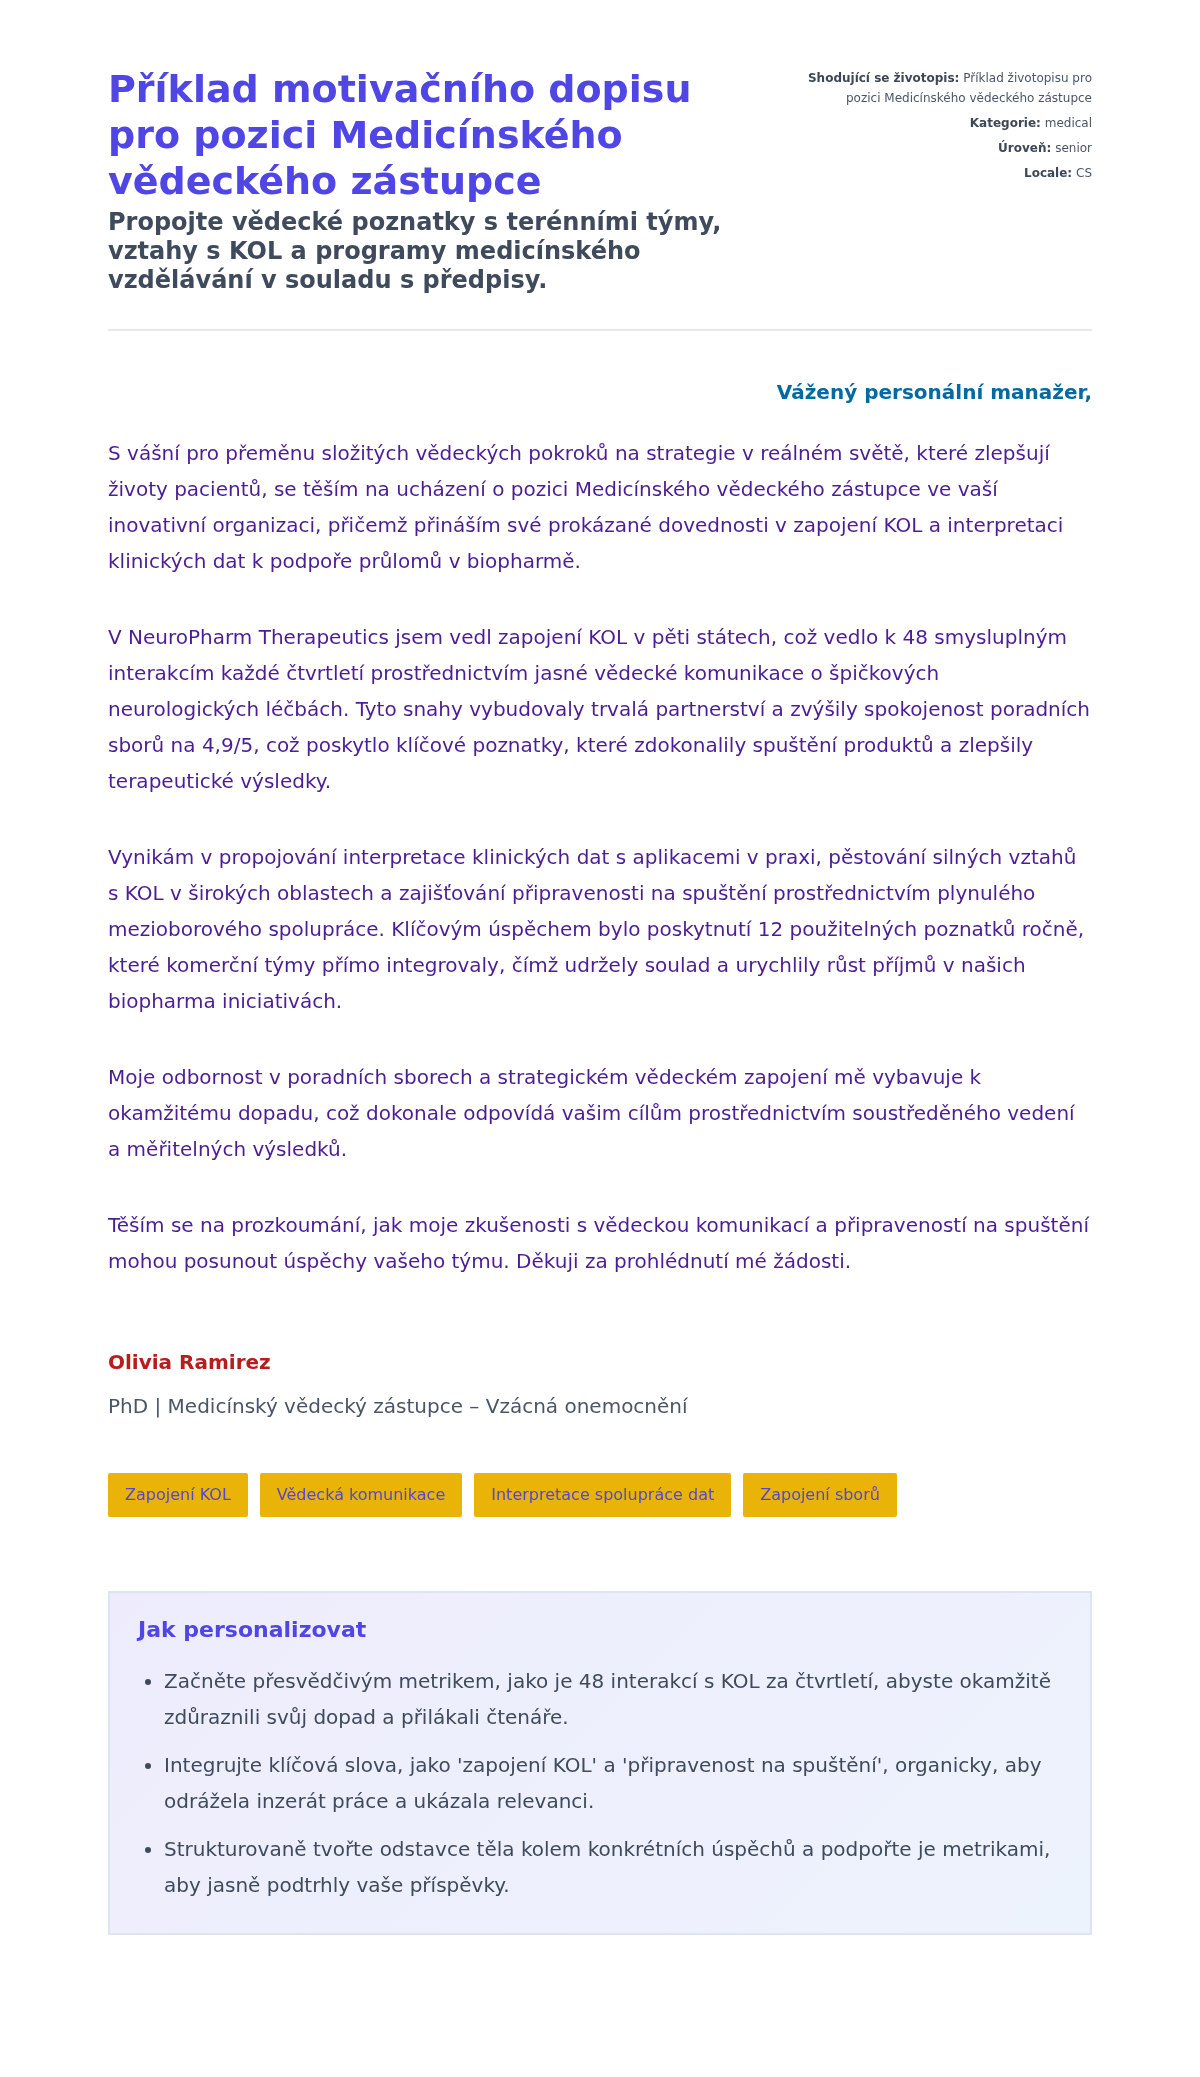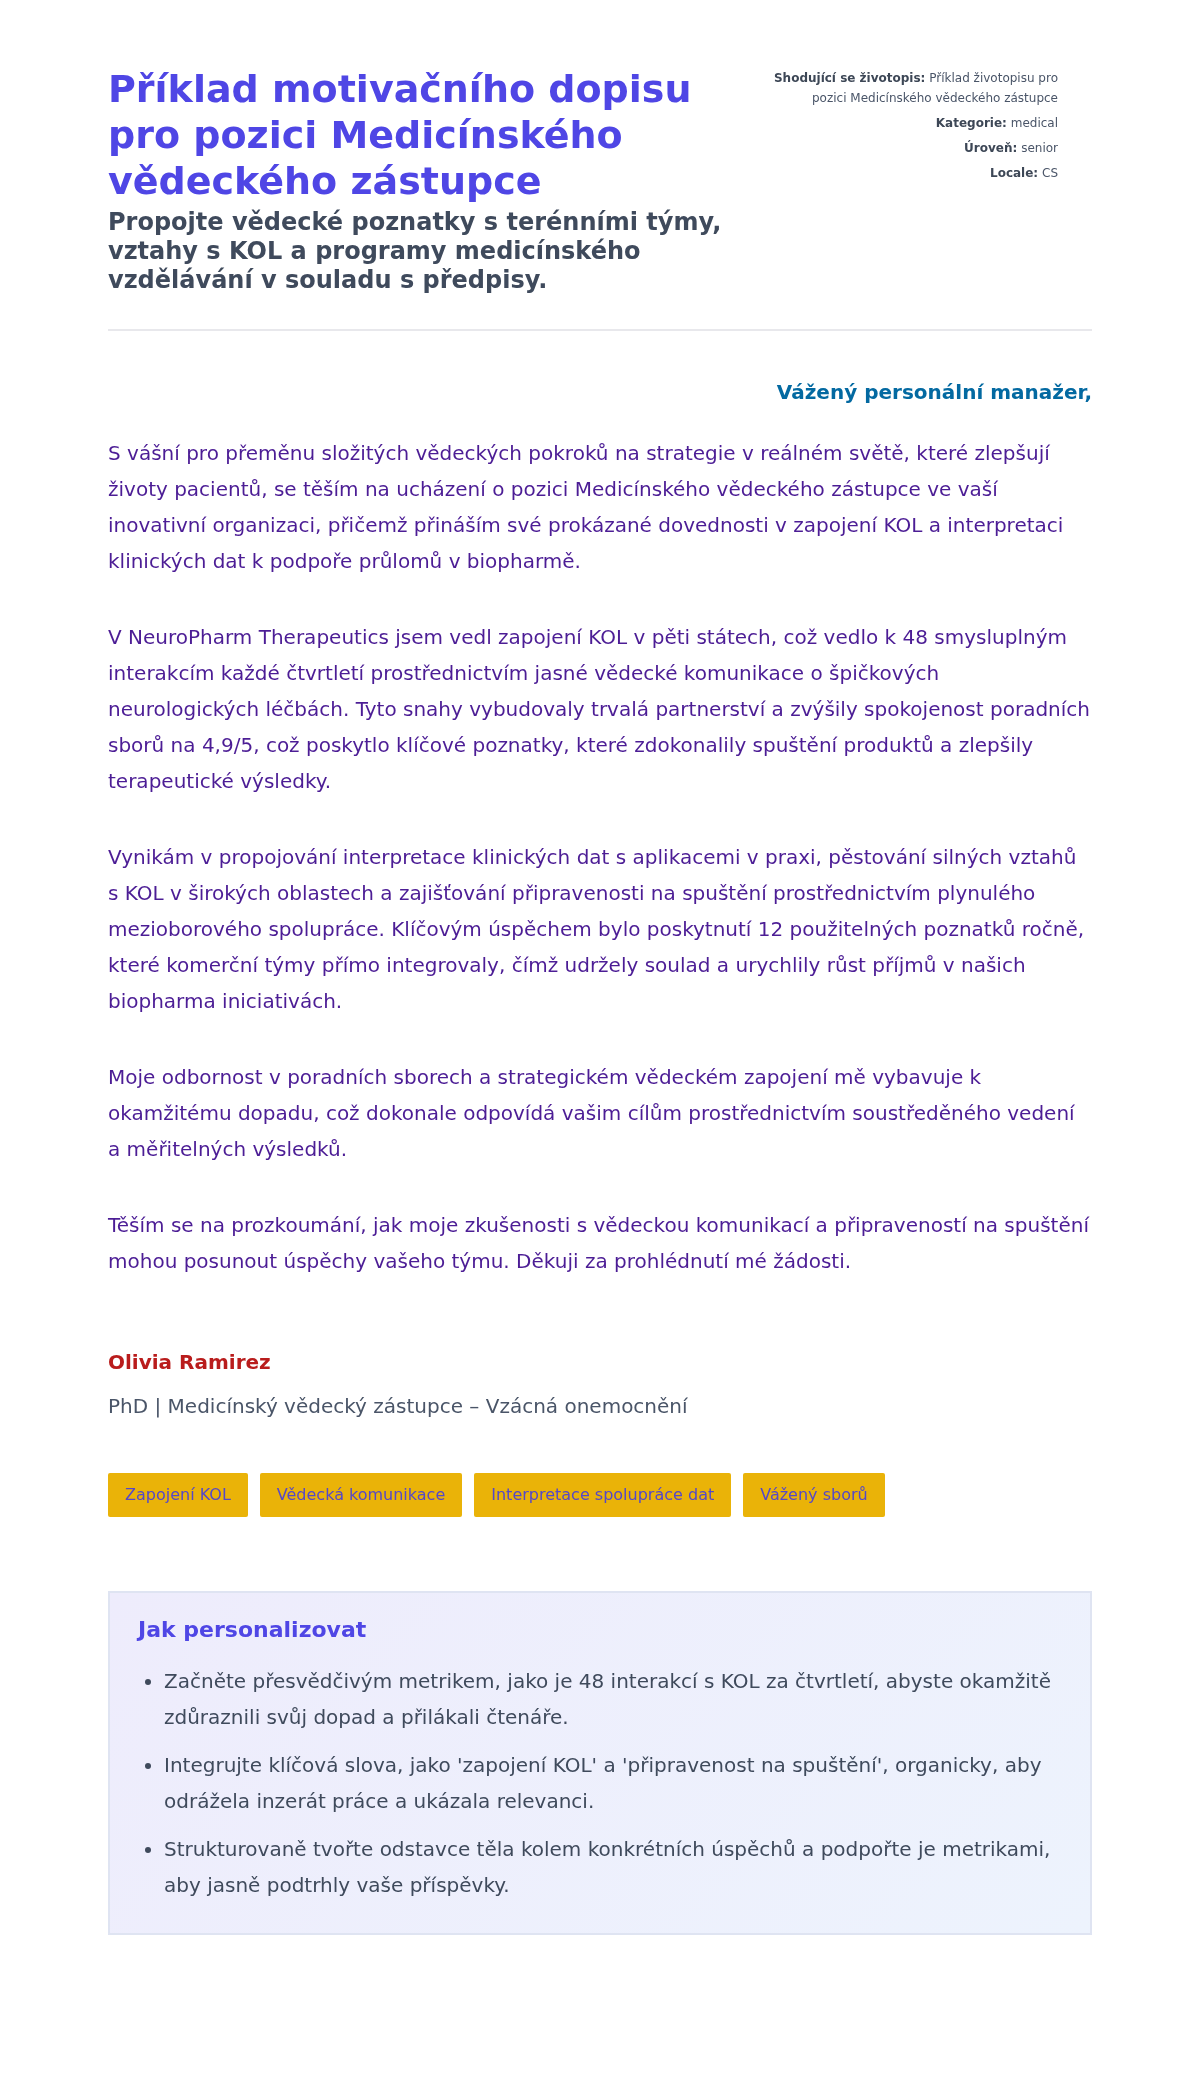--- a/index.html
+++ b/index.html
@@ -9,21 +9,21 @@
     font-family: "DejaVu Sans", "Liberation Sans", sans-serif;
     color: #1f2430;
   }
   .page {
     width: 984px;
     margin: 0 auto;
     padding-top: 66px;
   }
   .header {
     display: flex;
-    justify-content: flex-start;
+    justify-content: space-between;
     align-items: flex-start;
     padding-bottom: 34px;
     border-bottom: 2px solid #e8e8ec;
   }
   .header-left { width: 660px; }
   .title {
     margin: 0;
     font-size: 38px;
     line-height: 46px;
     font-weight: bold;
@@ -155,21 +155,21 @@
     <div class="signature">
       <p class="sig-name">Olivia Ramirez</p>
       <p class="sig-title">PhD | Medicínský vědecký zástupce – Vzácná onemocnění</p>
     </div>
   </section>
 
   <div class="tags">
     <span class="tag">Zapojení KOL</span>
     <span class="tag">Vědecká komunikace</span>
     <span class="tag">Interpretace spolupráce dat</span>
-    <span class="tag">Vážený sborů</span>
+    <span class="tag">Zapojení sborů</span>
   </div>
 
   <aside class="callout">
     <h3 class="callout-title">Jak personalizovat</h3>
     <ul>
       <li>Začněte přesvědčivým metrikem, jako je 48 interakcí s KOL za čtvrtletí, abyste okamžitě zdůraznili svůj dopad a přilákali čtenáře.</li>
       <li>Integrujte klíčová slova, jako 'zapojení KOL' a 'připravenost na spuštění', organicky, aby odrážela inzerát práce a ukázala relevanci.</li>
       <li>Strukturovaně tvořte odstavce těla kolem konkrétních úspěchů a podpořte je metrikami, aby jasně podtrhly vaše příspěvky.</li>
     </ul>
   </aside>

